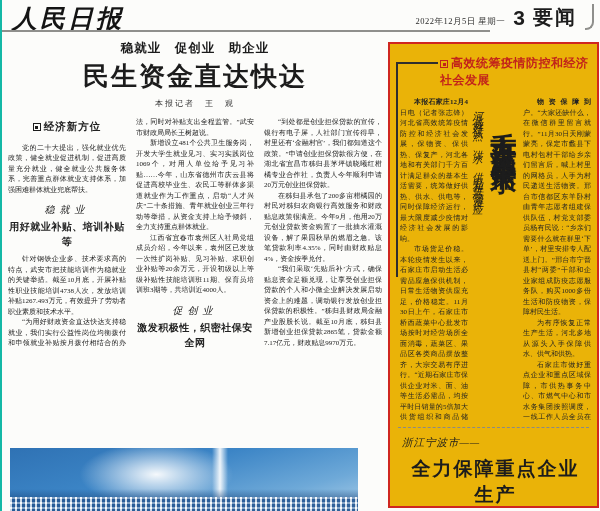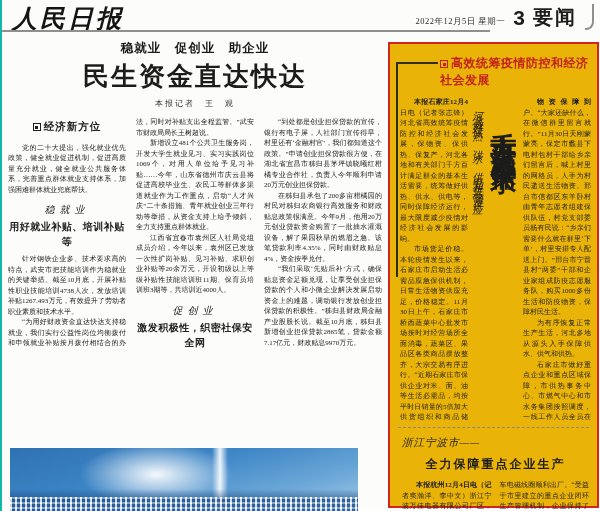--- a/index.html
+++ b/index.html
@@ -65,21 +65,21 @@
   .bcol .blk { text-indent:2em; }
   .bcol .blk:first-child::first-line { font-weight:bold; }
   .vert-sub { writing-mode:vertical-rl; font-size:10.5px; font-style:italic; letter-spacing:4px;
               height:300px; padding:6px 2px 0 2px; color:#1b1b1b; }
   .vert-head { writing-mode:vertical-rl; font-size:26px; font-weight:bold; letter-spacing:4px;
                height:320px; padding-top:14px; margin:0 1px;
                font-family:"Liberation Sans","DejaVu Sans",sans-serif; }
   .dashed-divider { border-top:1.5px dashed #8a8a88; margin:4px 8px; }
   .ningbo { padding:4px 8px 0 12px; }
   .nb-kicker { font-size:10.5px; font-style:italic; letter-spacing:1px; }
-  .nb-headline { text-align:center; font-size:12px; font-weight:bold; letter-spacing:2px; margin:6px 0 7px;
+  .nb-headline { text-align:center; font-size:19px; font-weight:bold; letter-spacing:2px; margin:6px 0 7px;
                  font-family:"Liberation Sans",sans-serif; }
   .nb-body { column-count:2; column-gap:8px; font-size:7px; line-height:1.5; text-align:justify;
              height:52px; overflow:hidden; color:#222; }
   .nb-body .blk { text-indent:2em; }
   .nb-body .blk:first-child::first-line { font-weight:bold; }
 </style>
 </head>
 <body>
 
 <div class="page">

